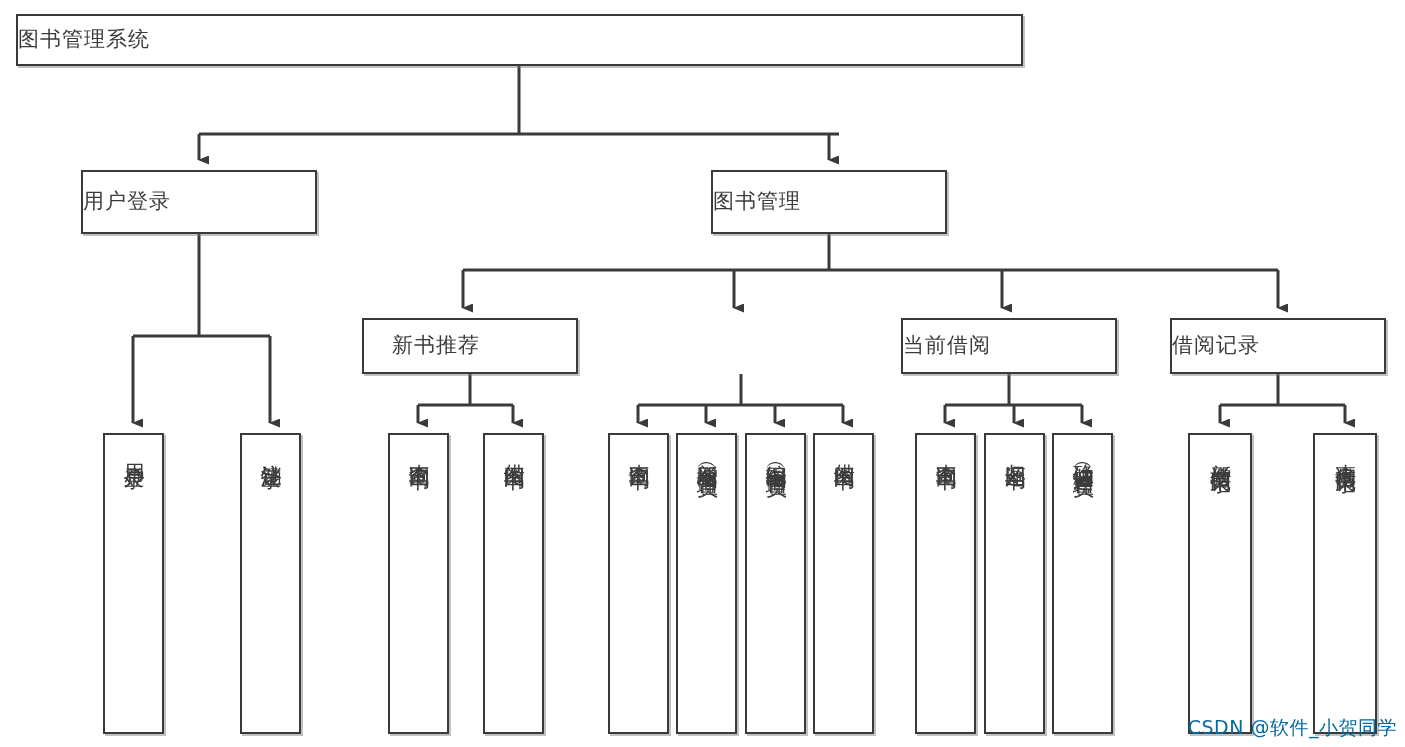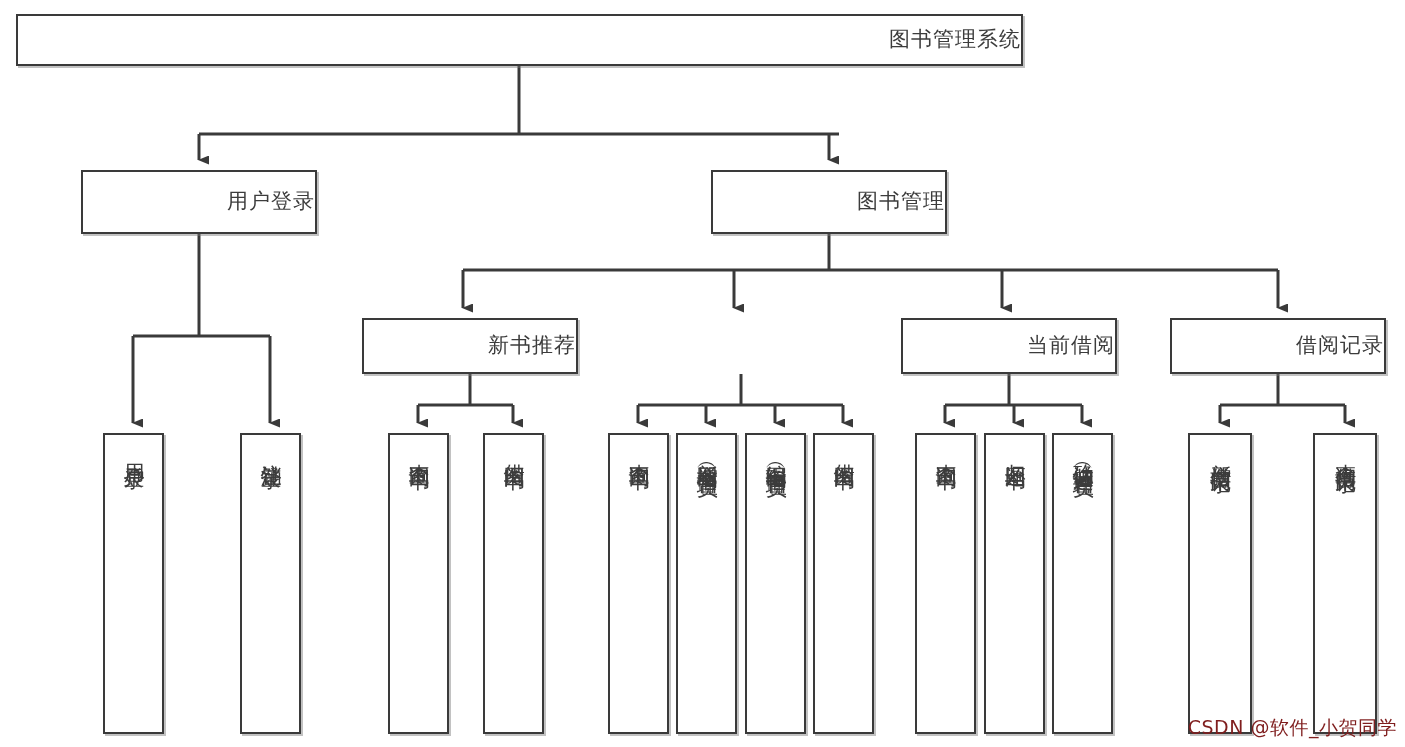--- a/index.html
+++ b/index.html
@@ -24,21 +24,21 @@
     pointer-events: none;
   }
   .node {
     position: absolute;
     box-sizing: border-box;
     background: #ffffff;
     border: 2px solid #3a3a3a;
     box-shadow: 2px 2px 0 0 rgba(120,120,120,0.45);
     display: flex;
     align-items: center;
-    justify-content: flex-end;
+    justify-content: flex-start;
     color: #3c3c3c;
   }
   .node.horiz {
     font-size: 21px;
     letter-spacing: 1px;
     line-height: 1.2;
   }
   .node.vert {
     padding-top: 12px;
     align-items: flex-start;
@@ -51,21 +51,21 @@
     line-height: 1.32;
     letter-spacing: 2px;
     color: #3c3c3c;
     white-space: nowrap;
   }
   .watermark {
     position: absolute;
     right: 8px;
     bottom: 6px;
     font-size: 19px;
-    color: #7f1d1d;
+    color: #0369a1;
     letter-spacing: 0.5px;
     white-space: nowrap;
     padding-left: 48px;
   }
 </style>
 </head>
 <body>
 
 <div id="canvas">
 
@@ -123,21 +123,21 @@
     <span>图书管理系统</span>
   </div>
 
   <div class="node horiz" style="left:81px; top:170px; width:236px; height:64px;">
     <span>用户登录</span>
   </div>
   <div class="node horiz" style="left:711px; top:170px; width:236px; height:64px;">
     <span>图书管理</span>
   </div>
 
-  <div class="node horiz" style="left:362px; top:318px; width:216px; height:56px;">
+  <div class="node horiz" style="left:362px; top:318px; width:216px; height:56px;padding-left:28px;">
     <span>新书推荐</span>
   </div>
   <div class="node horiz" style="left:1170px; top:318px; width:216px; height:56px;">
     <span>借阅记录</span>
   </div>
   <div class="node horiz" style="left:901px; top:318px; width:216px; height:56px;">
     <span>当前借阅</span>
   </div>
 
   <div class="node vert" style="left:103px; top:433px; width:61px; height:301px;">

